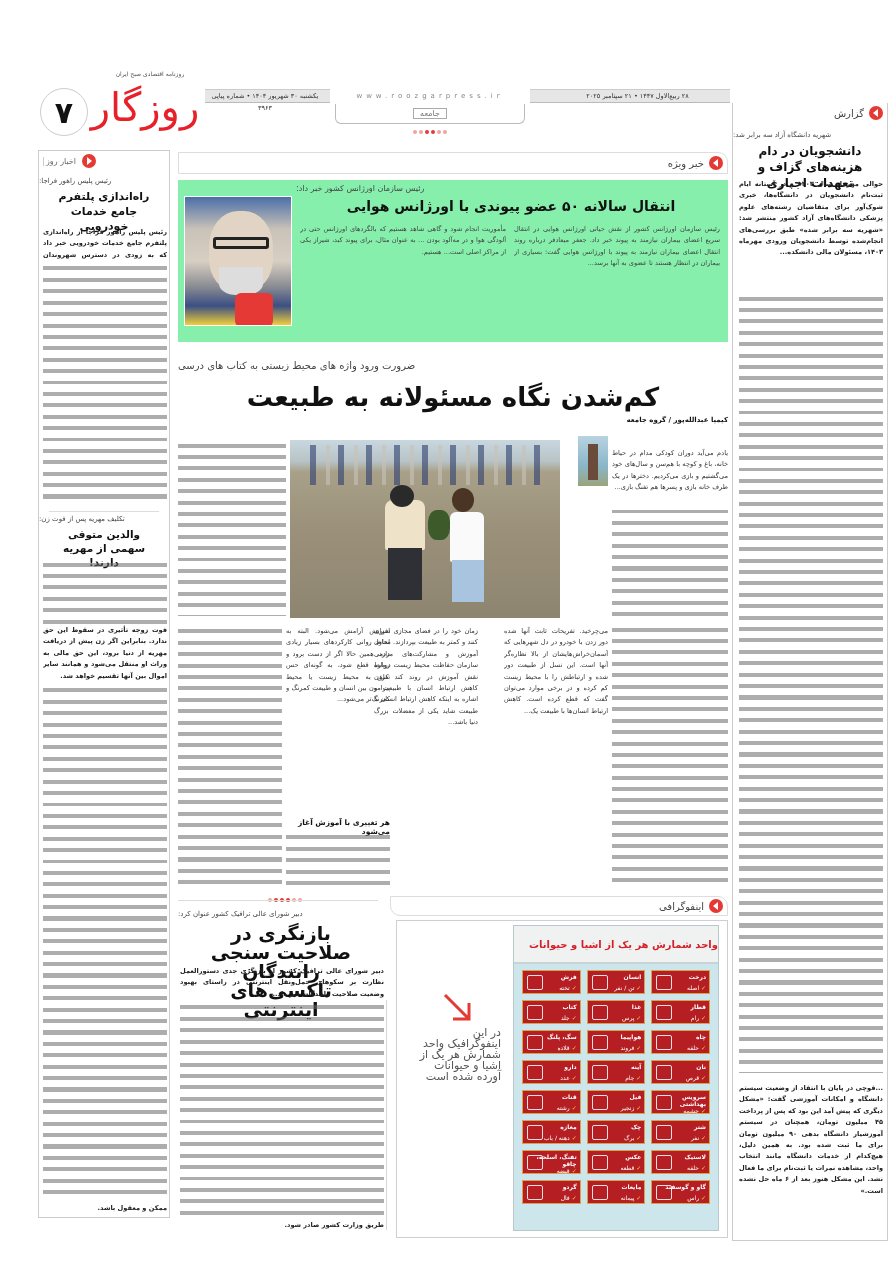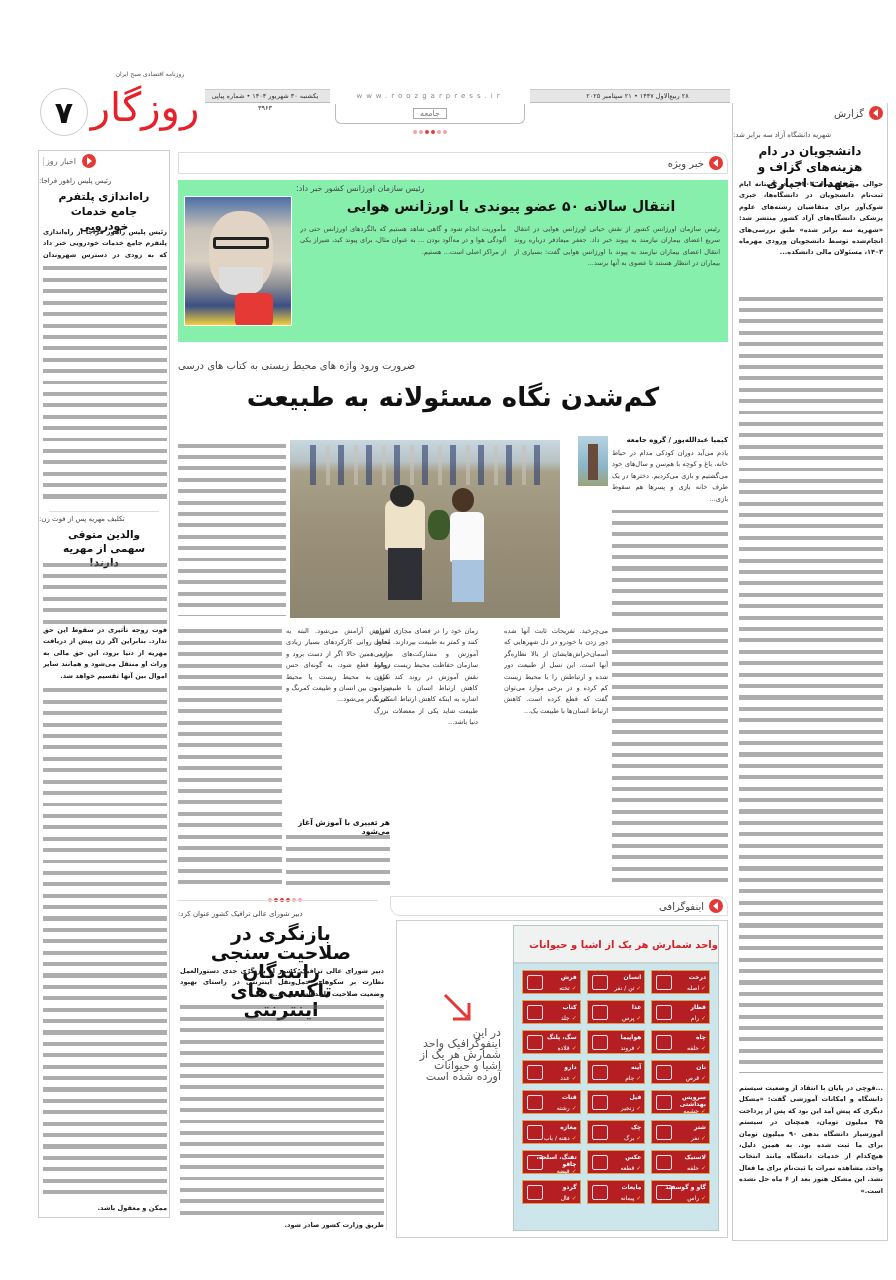--- a/index.html
+++ b/index.html
@@ -110,22 +110,22 @@
   <div style="position:absolute;left:100px;top:45px;width:24px;height:22px;background:#2a2a2a;border-radius:50%"></div>
   <div style="position:absolute;left:160px;top:72px;width:34px;height:50px;background:#fafafa;border-radius:6px 6px 2px 2px"></div>
   <div style="position:absolute;left:162px;top:120px;width:32px;height:42px;background:#a9c4de"></div>
   <div style="position:absolute;left:162px;top:48px;width:22px;height:24px;background:#4a3524;border-radius:50%"></div>
   <div style="position:absolute;left:138px;top:70px;width:22px;height:30px;background:#3c5a2a;border-radius:40%"></div>
 </div>
 
 <div class="abs" style="left:578px;top:436px;width:30px;height:50px;background:linear-gradient(180deg,#b8d3e0,#8ab6c9 60%,#9aa47c)">
   <div style="position:absolute;left:10px;top:8px;width:10px;height:36px;background:#6a4a3a"></div>
 </div>
-<div class="abs" style="left:612px;top:436px;width:116px;font-size:7px;font-weight:bold;color:#111;text-align:right">کیمیا عبدالله‌پور / گروه جامعه</div>
-<div class="abs body-text" style="left:612px;top:448px;width:116px;height:56px">یادم می‌آید دوران کودکی مدام در حیاط خانه، باغ و کوچه با هم‌سن و سال‌های خود می‌گشتیم و بازی می‌کردیم. دخترها در یک طرف خانه بازی و پسرها هم سقوط بازی...</div>
+<div class="abs" style="left:612px;top:416px;width:116px;font-size:7px;font-weight:bold;color:#111;text-align:right">کیمیا عبدالله‌پور / گروه جامعه</div>
+<div class="abs body-text" style="left:612px;top:448px;width:116px;height:56px">یادم می‌آید دوران کودکی مدام در حیاط خانه، باغ و کوچه با هم‌سن و سال‌های خود می‌گشتیم و بازی می‌کردیم. دخترها در یک طرف خانه بازی و پسرها هم تفنگ بازی...</div>
 <div class="abs fill-lines" style="left:612px;top:506px;width:116px;height:116px"></div>
 <div class="abs fill-lines" style="left:612px;top:624px;width:116px;height:266px"></div>
 
 <div class="abs fill-lines" style="left:178px;top:440px;width:108px;height:176px"></div>
 
 <div class="abs body-text" style="left:504px;top:626px;width:104px;height:264px">می‌چرخید. تفریحات ثابت آنها شده دور زدن با خودرو در دل شهرهایی که آسمان‌خراش‌هایشان از بالا نظاره‌گر آنها است. این نسل از طبیعت دور شده و ارتباطش را با محیط زیست کم کرده و در برخی موارد می‌توان گفت که قطع کرده است. کاهش ارتباط انسان‌ها با طبیعت یک...</div>
 <div class="abs body-text" style="left:374px;top:626px;width:104px;height:264px">زمان خود را در فضای مجازی سپری کنند و کمتر به طبیعت بپردازند. معاون آموزش و مشارکت‌های مردمی سازمان حفاظت محیط زیست درباره نقش آموزش در روند کند کردن کاهش ارتباط انسان با طبیعت و اشاره به اینکه کاهش ارتباط انسان با طبیعت شاید یکی از معضلات بزرگ دنیا باشد...</div>
 <div class="abs body-text" style="left:286px;top:626px;width:104px;height:190px">افزایش آرامش می‌شود. البته به لحاظ روانی کارکردهای بسیار زیادی دارد. همین حالا اگر از دست برود و روابط قطع شود، به گونه‌ای حس تعلق به محیط زیست یا محیط پیرامون بین انسان و طبیعت کمرنگ و کمرنگ‌تر می‌شود...</div>
 <div class="abs" style="left:286px;top:818px;width:104px;font-size:7.5px;font-weight:bold;color:#111;text-align:right">هر تغییری با آموزش آغاز می‌شود</div>
 <div class="abs fill-lines" style="left:286px;top:832px;width:104px;height:58px"></div>

